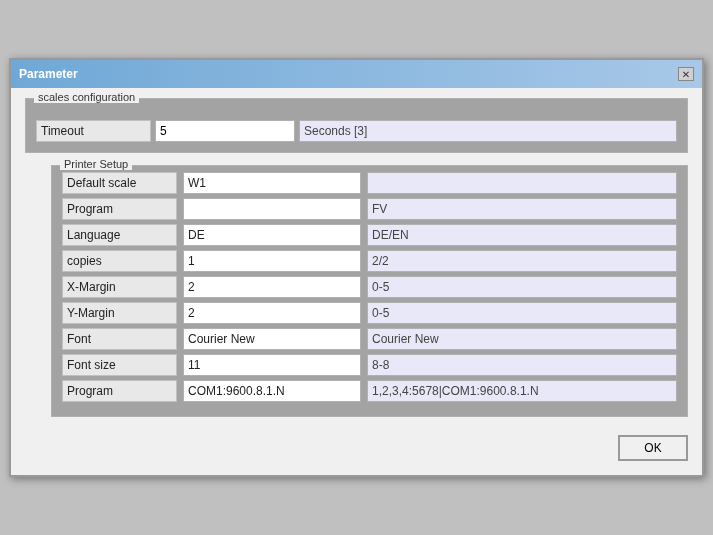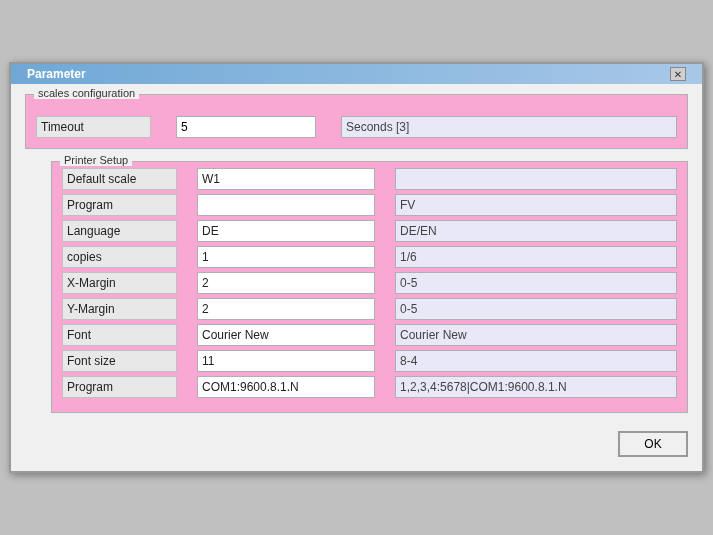--- a/index.html
+++ b/index.html
@@ -21,25 +21,25 @@
 
     .dialog {
       width: 695px;
       background: #f0f0f0;
       border: 2px solid #999;
       box-shadow: 2px 2px 8px rgba(0,0,0,0.4);
     }
 
     .title-bar {
       background: linear-gradient(to right, #6fa8d6, #a8c8e8);
-      padding: 4px 16px;
+      padding: 4px 8px;
       display: flex;
       align-items: center;
       justify-content: space-between;
-      height: 20px;
+      height: 28px;
     }
 
     .title-bar-text {
       color: white;
       font-weight: bold;
       font-size: 12px;
     }
 
     .title-bar-close {
       width: 16px;
@@ -53,41 +53,41 @@
       font-size: 10px;
       color: #333;
     }
 
     .dialog-body {
       padding: 10px 14px;
     }
 
     .group-box {
       border: 1px solid #b0b0b0;
-      background: #f9a8d4;
+      background: #a3a3a3;
       margin-bottom: 12px;
       padding: 6px 10px 10px 10px;
       position: relative;
     }
 
     .group-box-legend {
       position: absolute;
       top: -8px;
       left: 8px;
       background: #f0f0f0;
       padding: 0 4px;
       font-size: 11px;
       color: #333;
     }
 
     .form-row {
       display: flex;
       align-items: center;
       margin-bottom: 4px;
-      gap: 20px;
+      gap: 6px;
     }
 
     .field-label {
       width: 115px;
       min-width: 115px;
       font-size: 12px;
       color: #222;
       padding: 2px 4px;
       background: #e8e8e8;
       border: 1px solid #c0c0c0;
@@ -116,21 +116,21 @@
       padding: 2px 4px;
       font-size: 12px;
       color: #444;
       display: flex;
       align-items: center;
     }
 
     .scales-row {
       display: flex;
       align-items: center;
-      gap: 25px;
+      gap: 4px;
       margin-top: 15px;
     }
 
     .scales-label {
       width: 115px;
       min-width: 115px;
       height: 22px;
       background: #e8e8e8;
       border: 1px solid #c0c0c0;
       padding: 2px 4px;
@@ -221,41 +221,41 @@
             <div class="field-hint">FV</div>
           </div>
           <div class="form-row">
             <div class="field-label">Language</div>
             <input class="field-input" type="text" value="DE" style="">
             <div class="field-hint">DE/EN</div>
           </div>
           <div class="form-row">
             <div class="field-label">copies</div>
             <input class="field-input" type="text" value="1" style="">
-            <div class="field-hint">1/6</div>
+            <div class="field-hint">2/2</div>
           </div>
           <div class="form-row">
             <div class="field-label">X-Margin</div>
             <input class="field-input" type="text" value="2" style="">
             <div class="field-hint">0-5</div>
           </div>
           <div class="form-row">
             <div class="field-label">Y-Margin</div>
             <input class="field-input" type="text" value="2" style="">
             <div class="field-hint">0-5</div>
           </div>
           <div class="form-row">
             <div class="field-label">Font</div>
             <input class="field-input" type="text" value="Courier New" style="">
             <div class="field-hint">Courier New</div>
           </div>
           <div class="form-row">
             <div class="field-label">Font size</div>
             <input class="field-input" type="text" value="11" style="">
-            <div class="field-hint">8-4</div>
+            <div class="field-hint">8-8</div>
           </div>
           <div class="form-row">
             <div class="field-label">Program</div>
             <input class="field-input" type="text" value="COM1:9600.8.1.N" style="">
             <div class="field-hint">1,2,3,4:5678|COM1:9600.8.1.N</div>
           </div>
         </div>
     </div>
 
     <div class="button-row">

